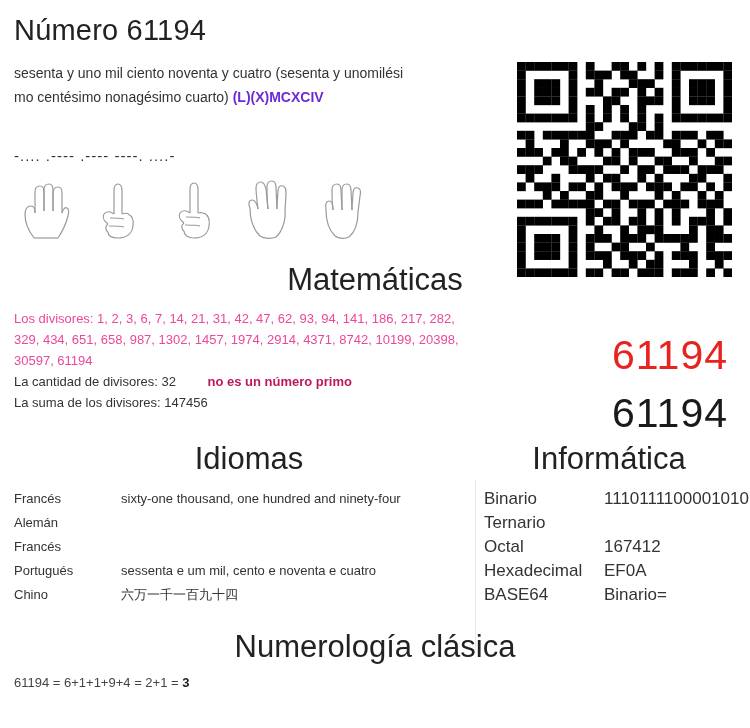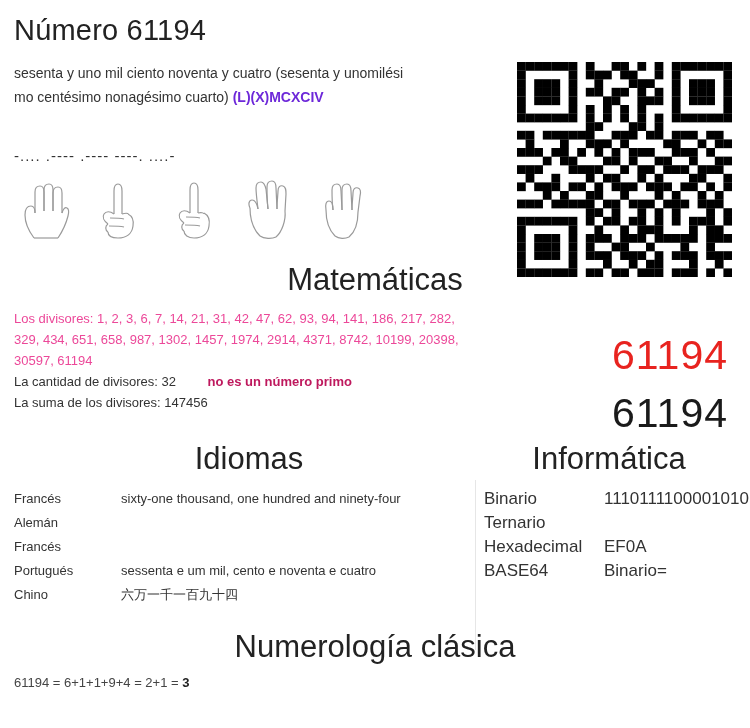--- a/index.html
+++ b/index.html
@@ -630,20 +630,24 @@
       <h2 class="section">Informática</h2>
       <div id="info-rows">
           <div class="info-row">
             <div class="info-name">Binario</div>
             <div class="info-value">1110111100001010</div>
           </div>
           <div class="info-row">
             <div class="info-name">Ternario</div>
           </div>
           <div class="info-row">
+            <div class="info-name">Octal</div>
+            <div class="info-value">167412</div>
+          </div>
+          <div class="info-row">
             <div class="info-name">Hexadecimal</div>
             <div class="info-value">EF0A</div>
           </div>
           <div class="info-row">
             <div class="info-name">BASE64</div>
             <div class="info-value">Binario=</div>
           </div>
         </div>
     </div>
   </div>

